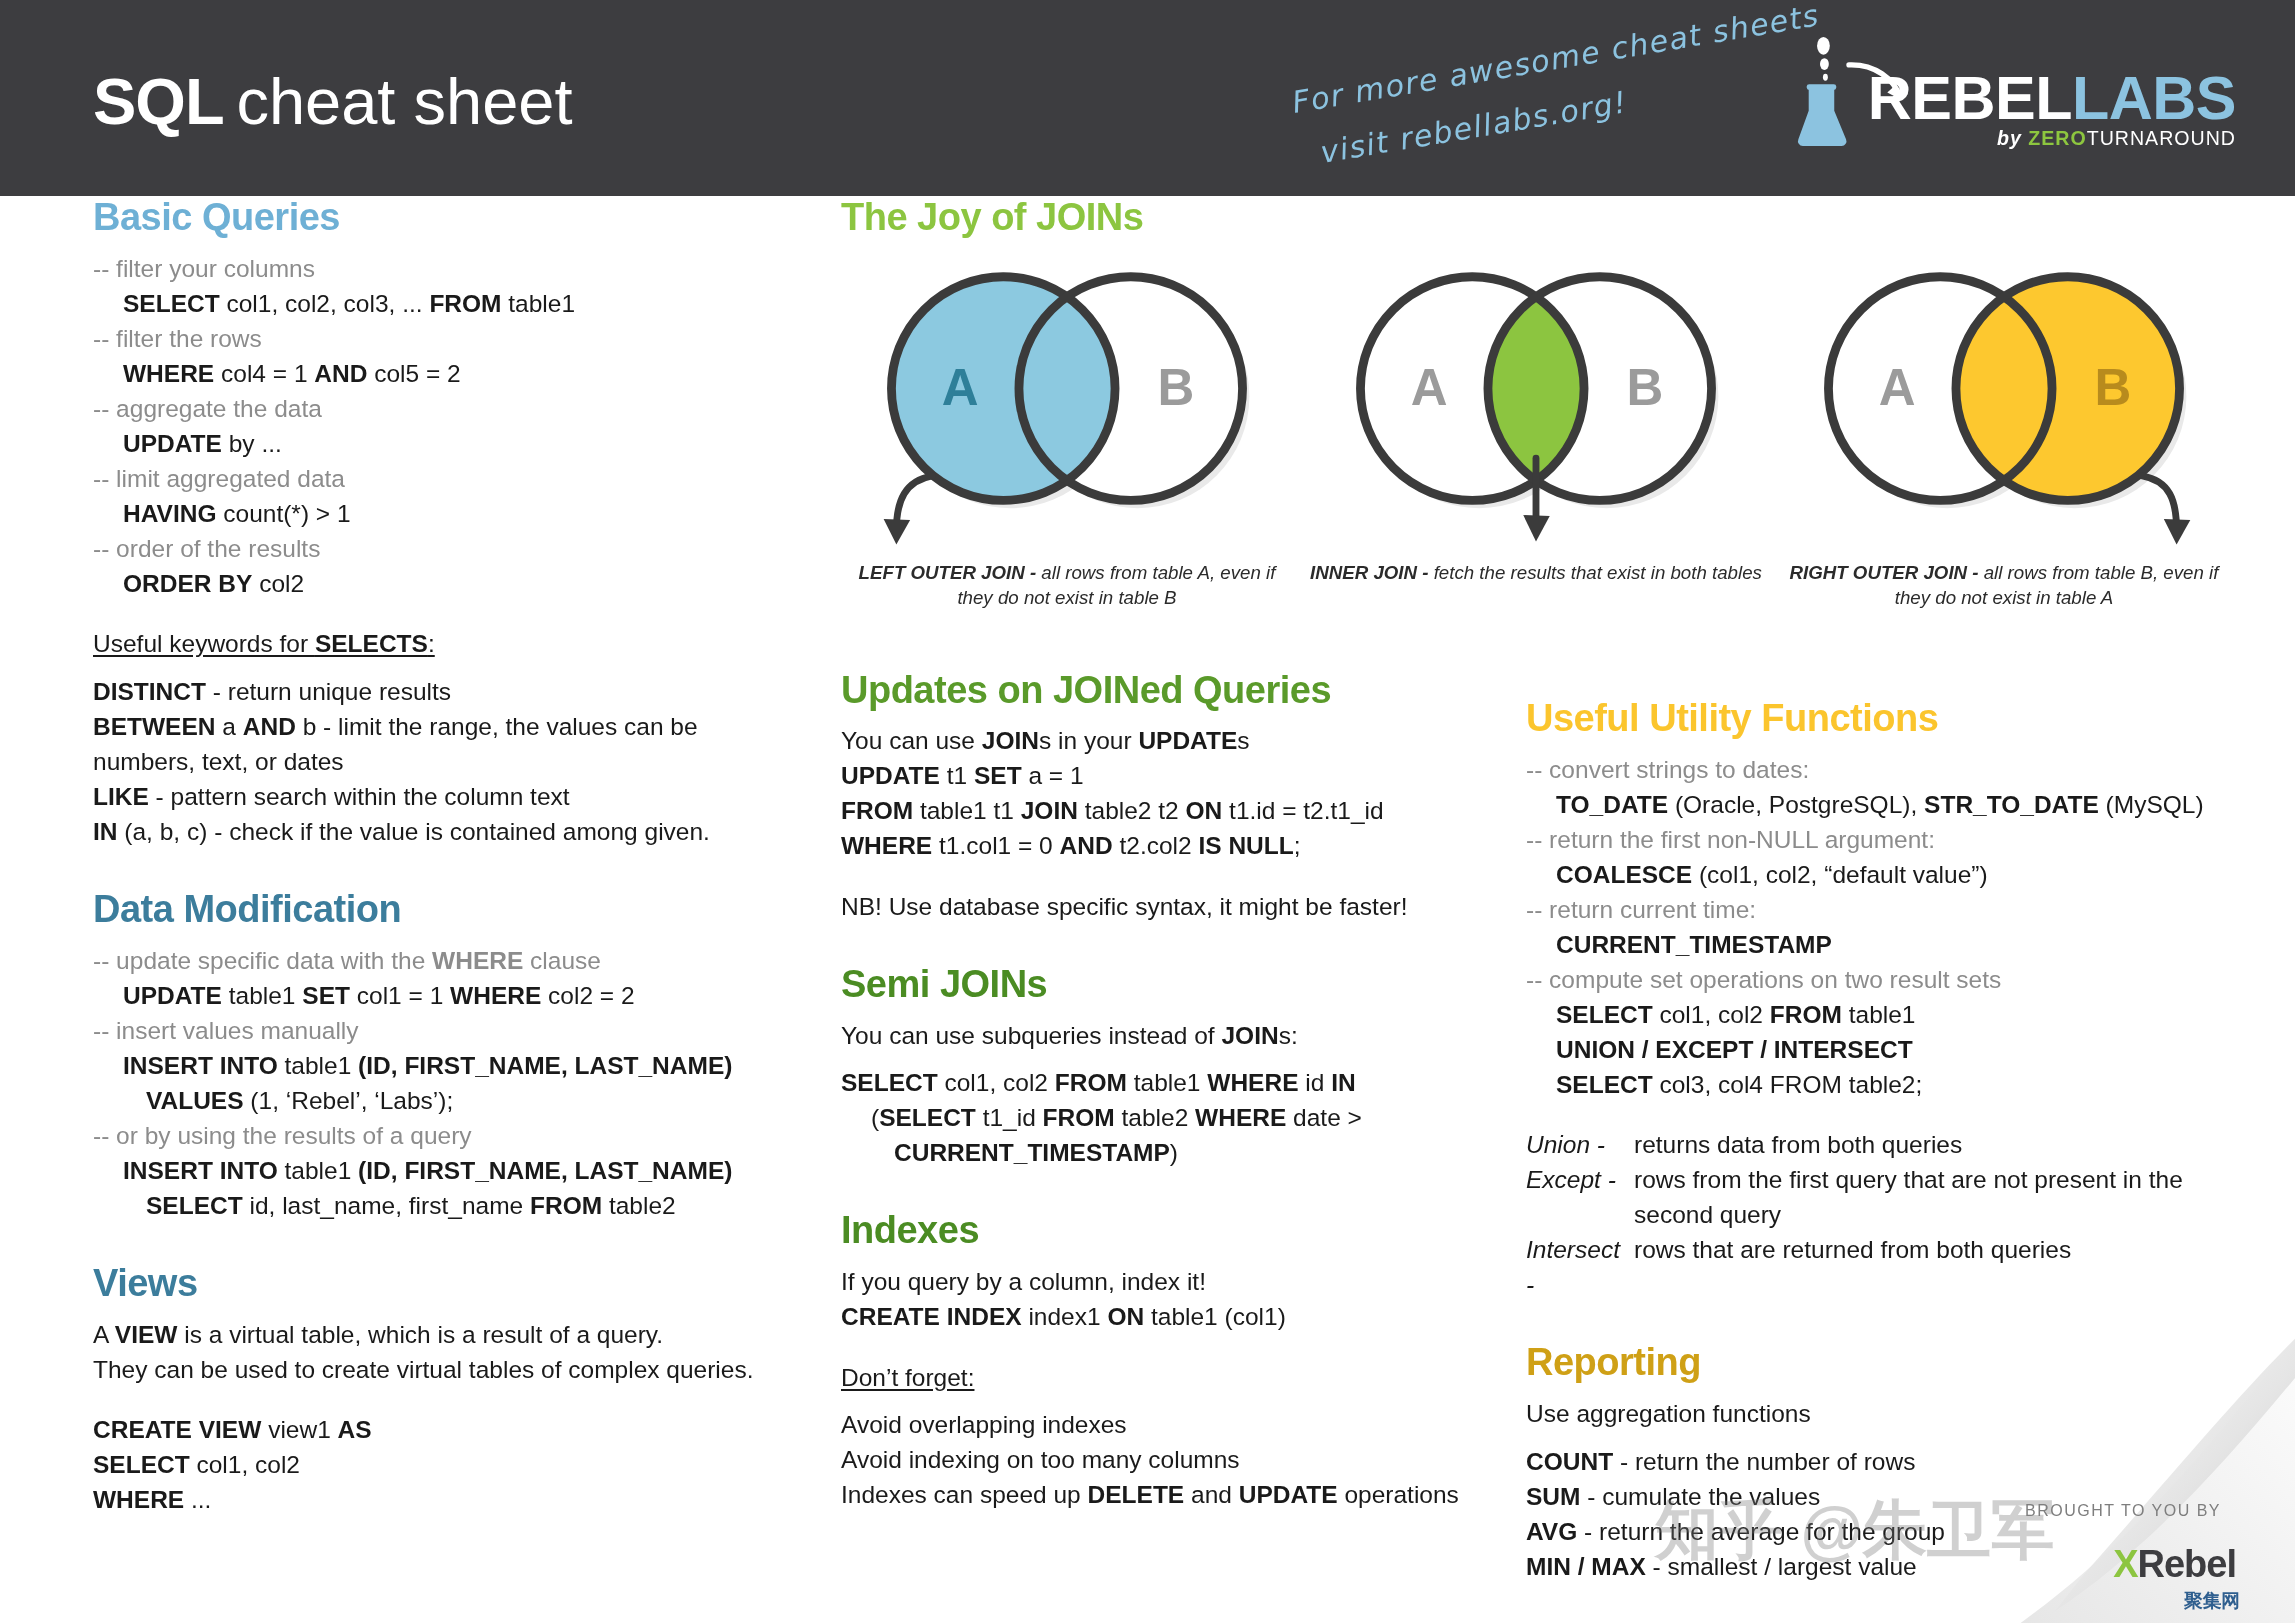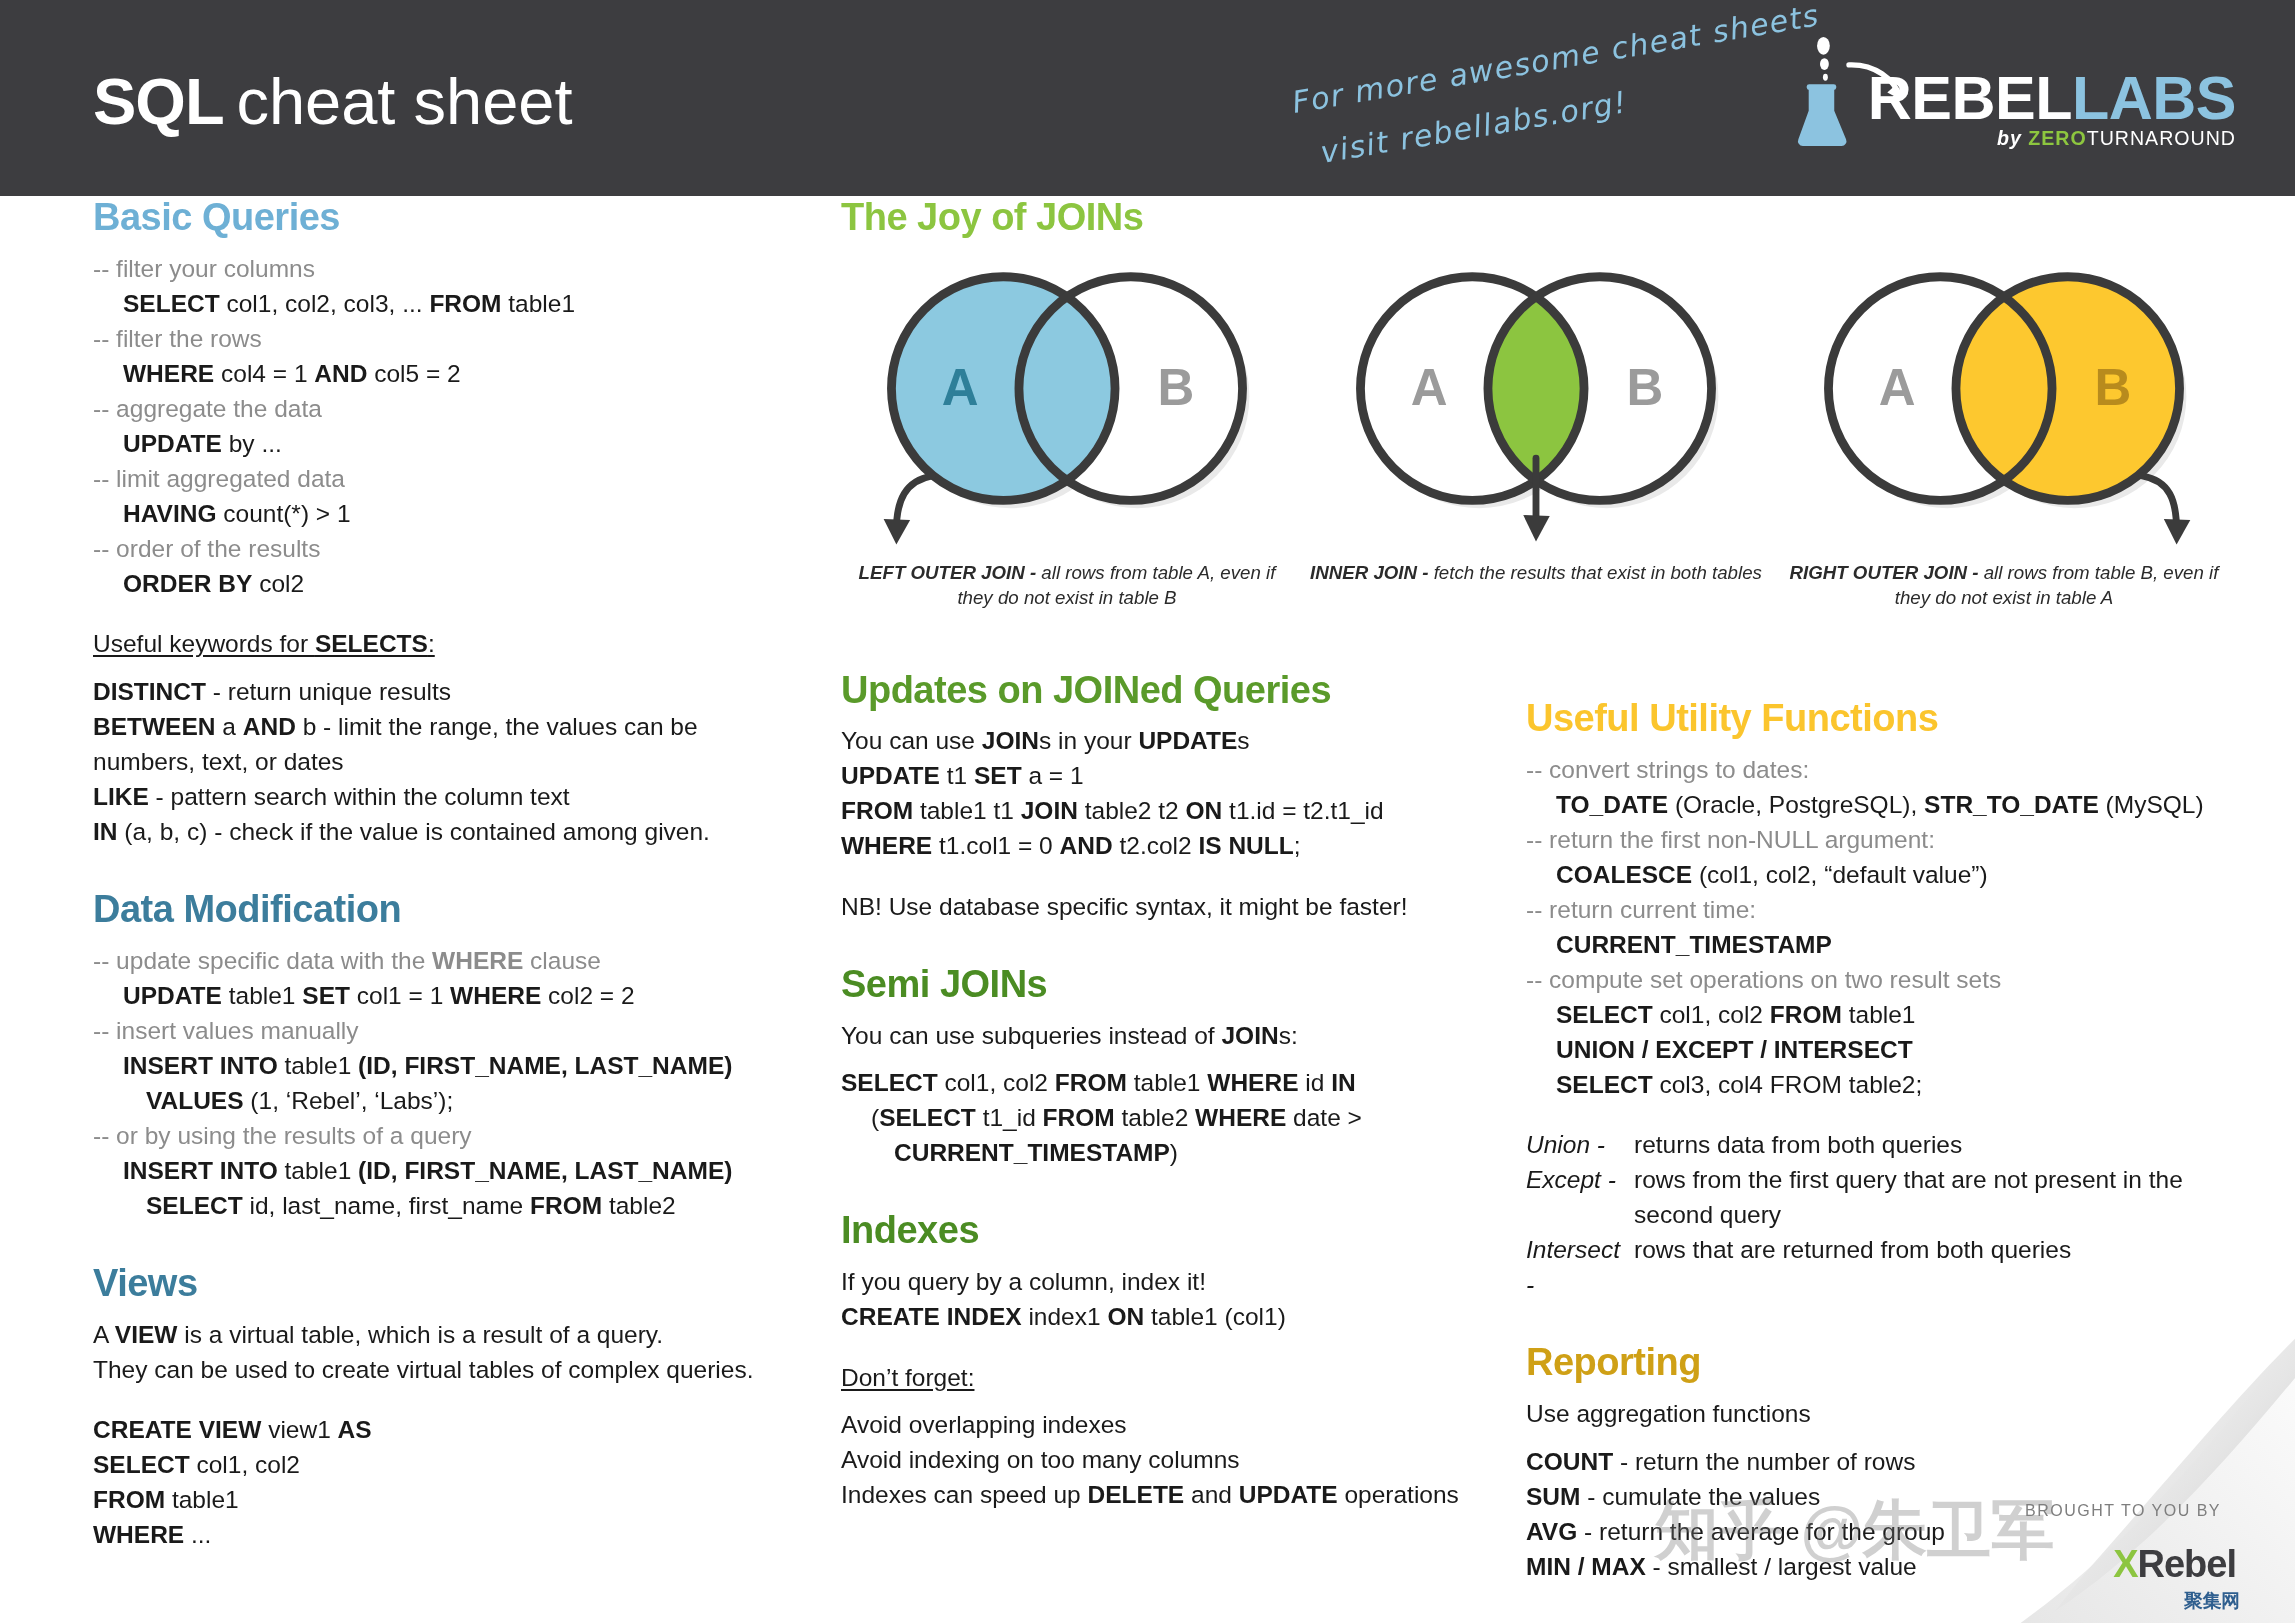--- a/index.html
+++ b/index.html
@@ -223,21 +223,20 @@
       <h2 class="sec c-steelblue">Views</h2>
       <div class="gap-s"></div>
       <div class="body-txt" id="vw-desc">
           <div class="">A <b>VIEW</b> is a virtual table, which is a result  of a query.</div>
           <div class="">They can be used to create virtual tables of complex queries.</div>
         </div>
       <div class="gap"></div>
       <div class="body-txt" id="vw-code">
           <div class=""><b>CREATE VIEW</b> view1 <b>AS</b></div>
           <div class=""><b>SELECT</b> col1, col2</div>
-          <div class=""><b>FROM</b> table1</div>
           <div class=""><b>WHERE</b> ...</div>
         </div>
     </div>
 
     <div class="col" id="col2">
 
       <h2 class="sec c-green">The Joy of JOINs</h2>
       <div id="venn-row">
           <div class="venn" style="left: 0px;">
       <svg viewBox="0 0 920 620" width="452" height="304">

